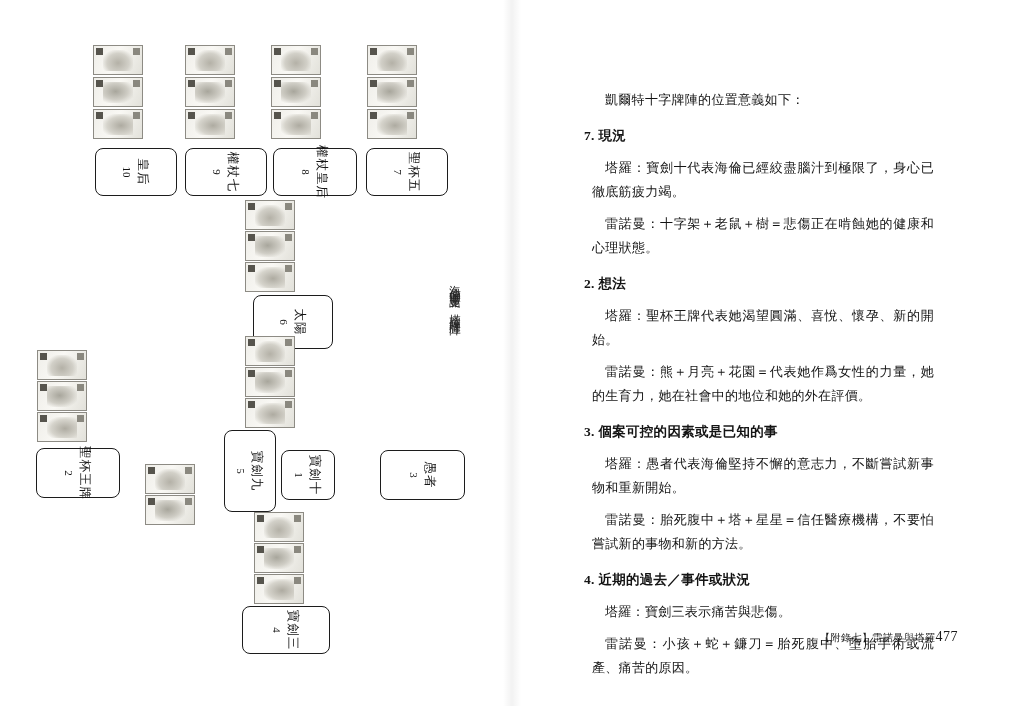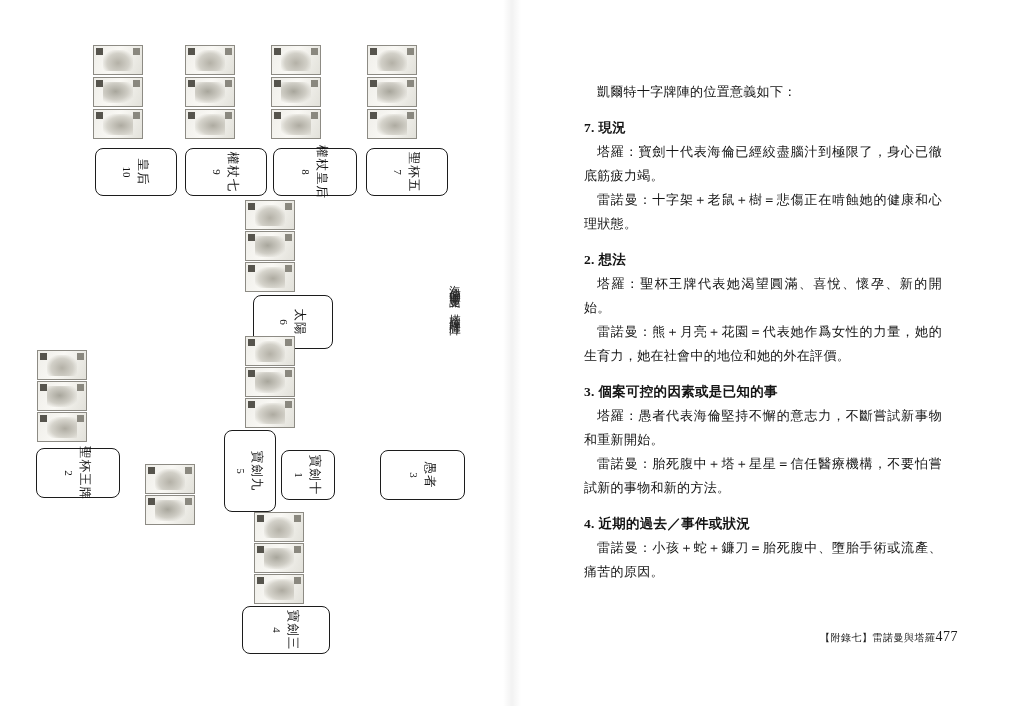--- a/index.html
+++ b/index.html
@@ -53,21 +53,21 @@
 
   .gutter{
     position:absolute;left:503px;top:0;width:18px;height:706px;
     background:linear-gradient(90deg,rgba(0,0,0,0) 0%,rgba(0,0,0,0.05) 50%,rgba(0,0,0,0) 100%);
   }
 
   
   .page-right{position:absolute;left:512px;top:0;width:513px;height:706px;}
   .textcol{position:absolute;left:72px;top:80px;width:358px;}
   .textcol p{
-    margin:0;font-size:13px;line-height:24px;
+    margin:8px;font-size:13px;line-height:24px;
     text-indent:1em;text-align:justify;letter-spacing:0.3px;
   }
   .textcol p.intro{margin-bottom:12px;}
   .textcol h3.sec{
     margin:12px 0 0 0;font-size:13.5px;line-height:24px;font-weight:bold;
     letter-spacing:0.3px;
   }
   .footer{
     position:absolute;top:629px;right:67px;font-size:10px;color:#1a1a1a;
     display:flex;align-items:baseline;gap:0;letter-spacing:0.5px;
@@ -263,20 +263,21 @@
 
       <h3 class="sec">2. 想法</h3>
       <p>塔羅：聖杯王牌代表她渴望圓滿、喜悅、懷孕、新的開始。</p>
       <p>雷諾曼：熊＋月亮＋花園＝代表她作爲女性的力量，她的生育力，她在社會中的地位和她的外在評價。</p>
 
       <h3 class="sec">3. 個案可控的因素或是已知的事</h3>
       <p>塔羅：愚者代表海倫堅持不懈的意志力，不斷嘗試新事物和重新開始。</p>
       <p>雷諾曼：胎死腹中＋塔＋星星＝信任醫療機構，不要怕嘗試新的事物和新的方法。</p>
 
       <h3 class="sec">4. 近期的過去／事件或狀況</h3>
+      <p>塔羅：寶劍三表示痛苦與悲傷。</p>
       <p>雷諾曼：小孩＋蛇＋鐮刀＝胎死腹中、墮胎手術或流產、痛苦的原因。</p>
     </div>
 
     <div class="footer">
       <span>【附錄七】雷諾曼與塔羅</span>
       <span class="pg">477</span>
     </div>
   </div>
 
 </div>

